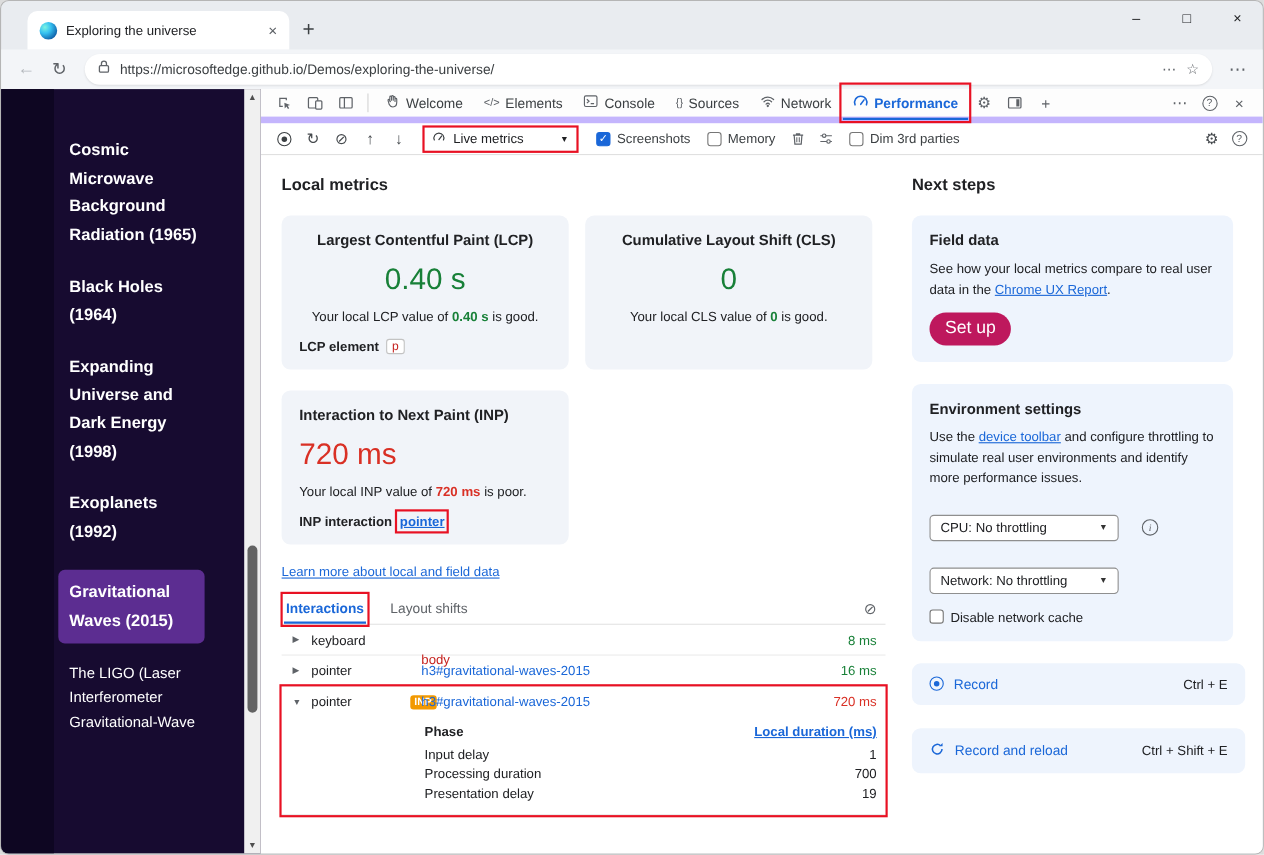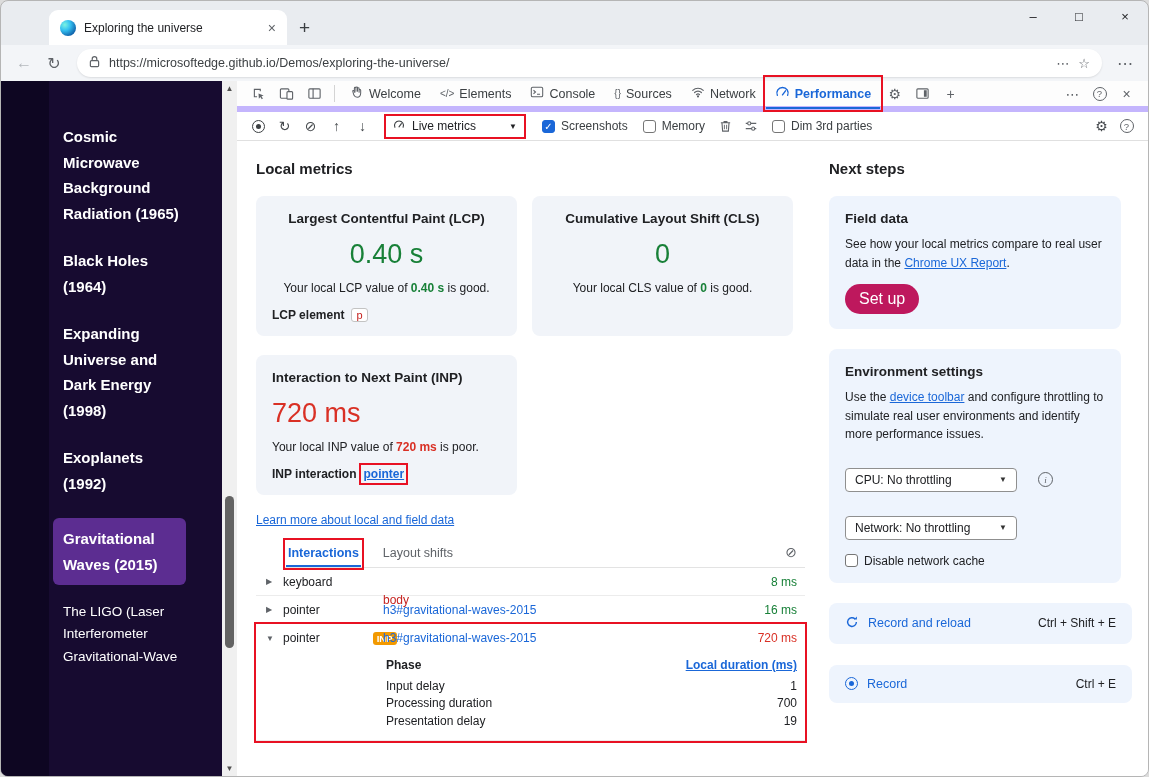--- a/index.html
+++ b/index.html
@@ -1,21 +1,21 @@
 <!DOCTYPE html>
 <html><head>
 <meta charset="utf-8">
 <style>
   * { margin:0; padding:0; box-sizing:border-box; }
   html,body { width:1149px; height:777px; overflow:hidden; }
   body { font-family:"Liberation Sans","DejaVu Sans",sans-serif; background:#dcdcdc; }
   .window { width:1149px; height:777px; background:#e9ecf0; border:1px solid #b5b5b5; border-radius:8px; overflow:hidden; display:flex; flex-direction:column; }
 
   
-  .titlebar { height:44px; display:flex; align-items:flex-end; padding-left:48px; position:relative; flex:0 0 auto; }
+  .titlebar { height:44px; display:flex; align-items:flex-end; padding-left:24px; position:relative; flex:0 0 auto; }
   .tab { width:238px; height:35px; background:#fff; border-radius:9px 9px 0 0; display:flex; align-items:center; padding:0 8px 0 11px; gap:8px; }
   .favicon { width:16px; height:16px; border-radius:50%; background:radial-gradient(circle at 30% 30%, #7df3e1 0%, #35c1f1 35%, #0c59a4 80%); flex:0 0 auto; }
   .tab-title { flex:1; font-size:12px; color:#202124; white-space:nowrap; overflow:hidden; text-overflow:ellipsis; }
   .tab-close { font-size:14px; color:#5f6368; padding:0 3px; cursor:default; }
   .newtab { font-size:19px; color:#3c4043; margin:0 0 6px 12px; }
   .win-controls { position:absolute; right:0; top:0; display:flex; height:30px; }
   .win-btn { width:46px; display:flex; align-items:center; justify-content:center; font-size:13px; color:#202124; }
 
   .addressbar { height:36px; background:#f3f5f8; display:flex; align-items:center; padding:0 8px; flex:0 0 auto; }
   .nav-btn { width:30px; height:28px; display:flex; align-items:center; justify-content:center; font-size:16px; color:#5f6368; border-radius:6px; }
@@ -73,21 +73,21 @@
   .good-text { color:#188038; }
   .poor-text { color:#d93025; }
   .metric-desc { font-size:12px; color:#202124; margin-bottom:13px; }
   .metric-desc b.good-text { font-weight:bold; }
   .metric-row { font-size:12px; display:flex; align-items:center; gap:7px; font-weight:bold; color:#202124; }
   .node-badge { border:1px solid #c3c3c3; border-radius:3px; padding:0 4px; color:#c5221f; font-size:11px; background:#fff; font-weight:normal; }
   a.link { color:#1a67d8; text-decoration:underline; cursor:pointer; }
   .inp-card { margin-top:19px; }
   .learn-link { display:inline-block; margin:18px 0 14px; font-size:12px; }
 
-  .log-tabs { display:flex; align-items:center; gap:20px; border-bottom:1px solid #e3e3e3; padding:0 2px;margin-left:28px; }
+  .log-tabs { display:flex; align-items:flex-end; gap:20px; border-bottom:1px solid #e3e3e3; padding:0 2px; }
   .log-tab { font-size:12.5px; color:#5f6368; padding:5px 2px 7px; }
   .log-tab.active { color:#1a67d8; font-weight:bold; box-shadow:inset 0 -2px 0 #1a67d8; }
   .log-clear { margin-left:auto; color:#5f6368; font-size:14px; padding:0 6px 5px 0; }
 
   .log-row { display:flex; align-items:center; height:28px; border-bottom:1px solid #ececec; font-size:12px; padding:0 8px 0 10px; }
   .expander { width:17px; font-size:8px; color:#5f6368; flex:0 0 auto; }
   .evt-type { width:100px; color:#202124; display:flex; gap:6px; align-items:center; flex:0 0 auto; }
   .evt-target { flex:1; white-space:nowrap; overflow:hidden; }
   .evt-target.tag { color:#c5221f;margin-top:36px; }
   .evt-target.node { color:#1a67d8; }
@@ -429,36 +429,36 @@
               </div>
             </div>
             <label class="cache-row">
               <span class="cb">✓</span>
               <span>Disable network cache</span>
             </label>
           </div>
 
           <div class="record-card">
             <span class="record-left">
+              <span class="radio-icon blue">
+                  <i></i>
+                </span>
+              <span>Record</span>
+            </span>
+            <span class="shortcut">Ctrl + E</span>
+          </div>
+
+          <div class="record-card">
+            <span class="record-left">
               <span><svg width="14" height="14" viewBox="0 0 16 16">
                     <path d="M13 8a5 5 0 1 1-1.5-3.5" fill="none" stroke="#1a67d8" stroke-width="1.6"></path>
                     <path d="M13.6 1.6v3.4h-3.4z" fill="#1a67d8"></path>
                   </svg></span>
               <span>Record and reload</span>
             </span>
             <span class="shortcut">Ctrl + Shift + E</span>
           </div>
-
-          <div class="record-card">
-            <span class="record-left">
-              <span class="radio-icon blue">
-                  <i></i>
-                </span>
-              <span>Record</span>
-            </span>
-            <span class="shortcut">Ctrl + E</span>
-          </div>
         </div>
       </div>
 
     </div>
   </div>
 </div>
 
 </body></html>

